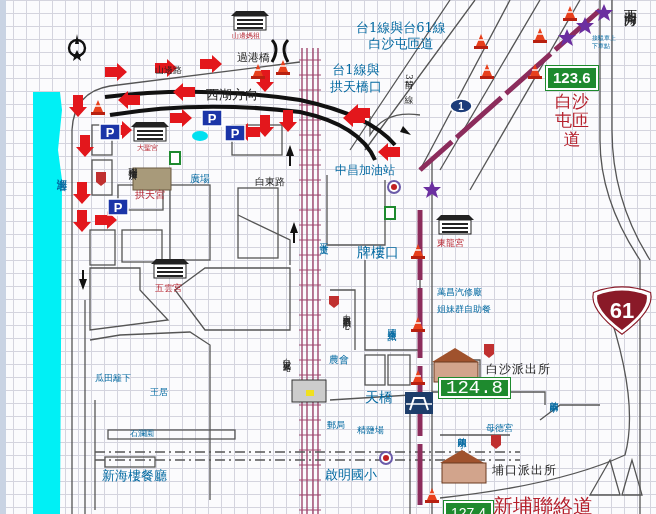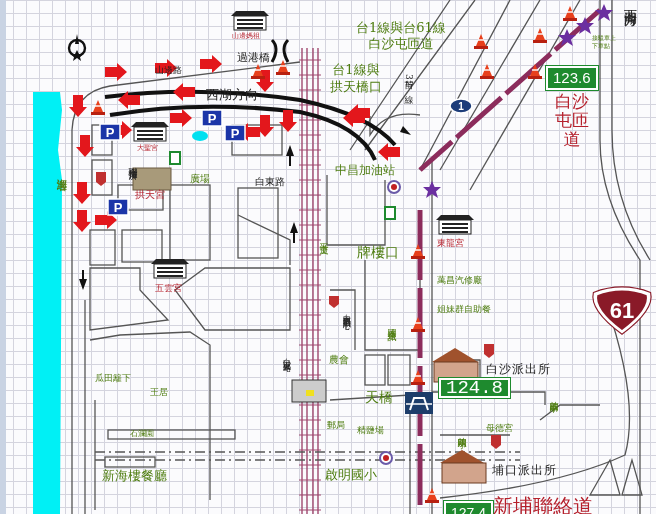--- a/index.html
+++ b/index.html
@@ -6,21 +6,21 @@
   body{width:656px;height:514px;overflow:hidden;position:relative;
     background-color:#fbfbfd;
     background-image:
       linear-gradient(#d4d4de 1px, transparent 1px),
       linear-gradient(90deg, #d4d4de 1px, transparent 1px);
     background-size:13px 13px;
     font-family:"DejaVu Serif", serif;}
   .leftbar{position:absolute;left:0;top:0;width:6px;height:514px;background:#c9d3e3;}
   svg.map{position:absolute;left:0;top:0;}
   .lbl{position:absolute;white-space:nowrap;font-family:"DejaVu Serif", serif;line-height:1;}
-  .blue{color:#4d7c0f;}
+  .blue{color:#0369a1;}
   .dark{color:#222;}
   .red{color:#b5202c;}
   .vert{writing-mode:vertical-rl;letter-spacing:1px;}
   .km{position:absolute;background:#1e8a2e;color:#fff;border:2px solid #fff;outline:1px solid #1e8a2e;
       font-family:"Liberation Sans", sans-serif;font-size:15px;padding:1px 5px;line-height:18px;}
   .temple-name{font-size:9px;color:#b5202c;}
 </style>
 </head>
 <body>
 
@@ -255,21 +255,21 @@
     <text x="0" y="4" font-size="10" font-family="Liberation Sans, sans-serif" font-weight="bold" fill="#fff" text-anchor="middle">1</text>
   </g>
 
   <g transform="translate(622,310)">
     <path d="M-26,-16 Q0,-26 26,-16 Q30,0 0,22 Q-30,0 -26,-16 Z" fill="#8a1a28" stroke="#fff" stroke-width="3"></path>
     <path d="M-26,-16 Q0,-26 26,-16 Q30,0 0,22 Q-30,0 -26,-16 Z" fill="none" stroke="#8a1a28" stroke-width="1" transform="scale(1.1)"></path>
     <text x="0" y="8" font-size="22" font-family="Liberation Sans, sans-serif" font-weight="bold" fill="#fff" text-anchor="middle">61</text>
   </g>
 </svg>
 
-<div class="km" style="left:546px;top:66px;">123.6</div>
+<div class="km" style="left:546px;top:66px;font-weight:bold;">123.6</div>
 <div class="km" style="left:439px;top:378px;font-size:19px;line-height:14px;font-family:Liberation Mono, monospace;">124.8</div>
 <div class="km" style="left:444px;top:501px;font-size:14px;">127.4</div>
 
 <div class="lbl red" style="left:550px;top:92px;font-size:17px;width:44px;line-height:19px;white-space:normal;text-align:center;">白沙屯匝道</div>
 <div class="lbl red" style="left:493px;top:496px;font-size:20px;">新埔聯絡道</div>
 
 <div class="lbl dark vert" style="left:624px;top:0px;font-size:13px;">西湖方向</div>
 <div class="lbl blue" style="left:356px;top:20px;font-size:13px;white-space:pre;text-align:center;line-height:16px;">台1線與台61線
 白沙屯匝道</div>
 <div class="lbl blue" style="left:330px;top:61px;font-size:13px;white-space:pre;text-align:center;line-height:17px;">台1線與
@@ -289,21 +289,21 @@
 <div class="lbl red" style="left:135px;top:190px;font-size:10px;">拱天宮</div>
 <div class="lbl red temple-name" style="left:155px;top:284px;">五雲宮</div>
 <div class="lbl red temple-name" style="left:437px;top:239px;">東龍宮</div>
 <div class="lbl blue" style="left:486px;top:424px;font-size:9px;">母德宮</div>
 
 <div class="lbl blue vert" style="left:56px;top:170px;font-size:11px;">海巡署</div>
 <div class="lbl dark vert" style="left:111px;top:160px;font-size:9px;height:30px;width:26px;">聯合指揮所</div>
 <div class="lbl blue" style="left:190px;top:174px;font-size:10px;">廣場</div>
 <div class="lbl blue" style="left:335px;top:164px;font-size:12px;">中昌加油站</div>
 <div class="lbl blue" style="left:357px;top:245px;font-size:14px;">牌樓口</div>
-<div class="lbl blue" style="left:437px;top:276px;font-size:9px;">萬昌汽修廠</div>
+<div class="lbl blue" style="left:437px;top:288px;font-size:9px;">萬昌汽修廠</div>
 <div class="lbl blue" style="left:437px;top:305px;font-size:9px;">姐妹群自助餐</div>
 <div class="lbl dark vert" style="left:330px;top:308px;font-size:8px;height:36px;width:20px;">白東白西活動中心</div>
 <div class="lbl blue vert" style="left:372px;top:322px;font-size:9px;height:20px;width:24px;">國泰通訊</div>
 <div class="lbl blue" style="left:329px;top:355px;font-size:10px;">農會</div>
 <div class="lbl dark vert" style="left:282px;top:352px;font-size:8px;">白沙屯火車站</div>
 <div class="lbl dark" style="left:486px;top:363px;font-size:12px;letter-spacing:1px;">白沙派出所</div>
 <div class="lbl blue vert" style="left:534px;top:394px;font-size:9px;height:20px;width:24px;">啟新國中</div>
 <div class="lbl blue" style="left:95px;top:374px;font-size:9px;">瓜田籬下</div>
 <div class="lbl blue" style="left:150px;top:388px;font-size:9px;">王居</div>
 <div class="lbl blue" style="left:130px;top:430px;font-size:8px;font-family:Liberation Mono, monospace;">石瀾園</div>

